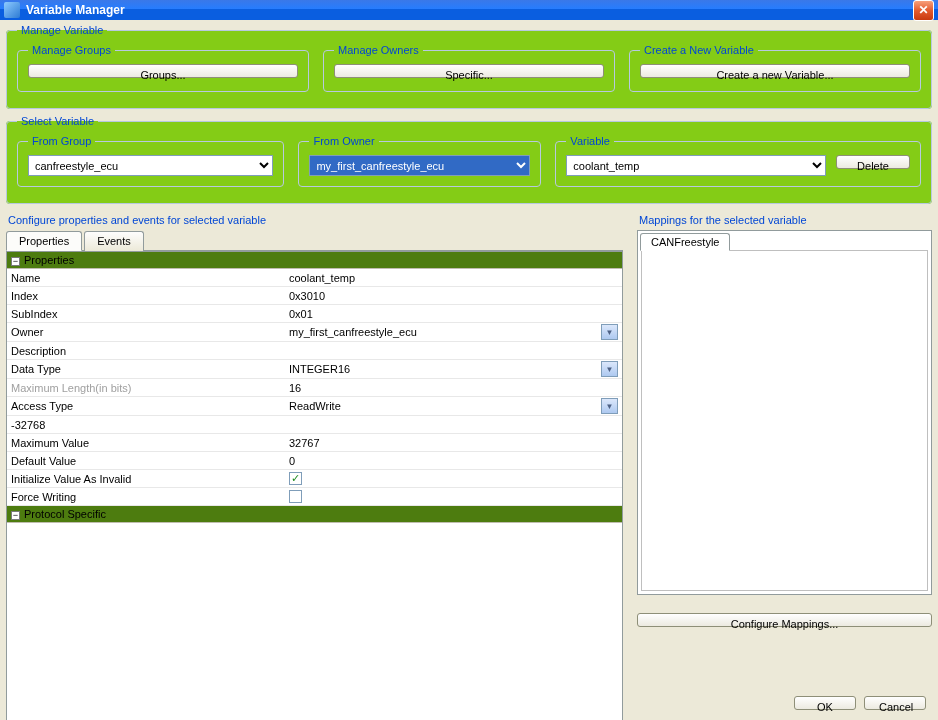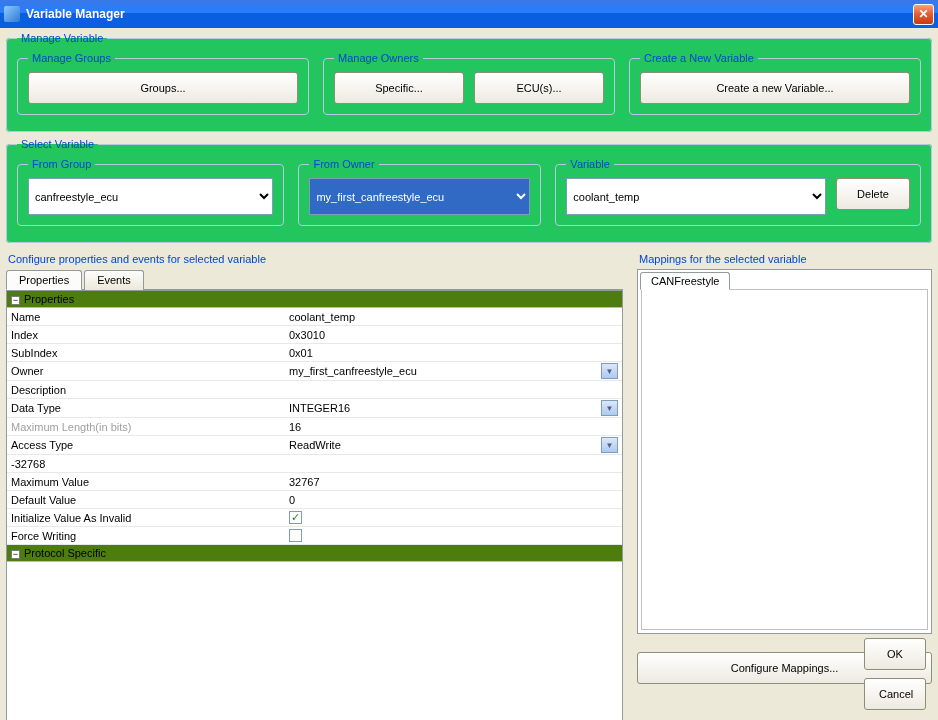--- a/index.html
+++ b/index.html
@@ -6,21 +6,21 @@
   body {
     margin: 0;
     font-family: Tahoma, Arial, sans-serif;
     font-size: 11px;
     background: #ece9d8;
     width: 938px;
     height: 720px;
     overflow: hidden;
   }
   .titlebar {
-    height: 28px;
+    height: 20px;
     background: linear-gradient(to bottom, #3a78e8 0%, #267dff 45%, #0a5ee0 46%, #0a5ee0 100%);
     color: #fff;
     display: flex;
     align-items: center;
     padding: 0 4px;
     font-weight: bold;
     font-size: 12px;
   }
   .titlebar .icon {
     width: 16px; height: 16px;
@@ -37,46 +37,46 @@
     display: flex; align-items: center; justify-content: center;
     color: #fff; font-weight: bold; font-size: 12px;
     cursor: pointer;
   }
   .content { padding: 4px 6px 6px 6px; }
   fieldset.group {
     border: 1px solid #b7c9e0;
     border-radius: 4px;
     margin: 0 0 6px 0;
     padding: 8px 10px 10px 10px;
-    background: #22c55e;
+    background: #84cc16;
   }
   fieldset.group > legend {
     color: #0046d5;
     padding: 0 4px;
     font-size: 11px;
   }
   .row { display: flex; gap: 14px; }
   .row > fieldset { flex: 1; }
   .btn {
     display: inline-block;
     min-width: 90px;
-    height: 32px;
+    height: 14px;
     line-height: 18px;
     padding: 1px 14px;
     background: linear-gradient(to bottom,#ffffff,#eceae0);
     border: 1px solid #8e8f78;
     border-radius: 3px;
     cursor: pointer;
     text-align: center;
     font-size: 11px;
     color: #000;
   }
   .btn-wide { width: 100%; }
   select, input[type=text] {
-    height: 37px;
+    height: 21px;
     border: 1px solid #7f9db9;
     font-size: 11px;
     padding: 1px 2px;
     background: #fff;
   }
   select { width: 100%; }
   .select-highlight {
     background: #316ac5;
     color: #fff;
   }
@@ -196,21 +196,20 @@
     border: 1px solid #bfbfbf;
   }
   .delete-row { display: flex; gap: 10px; }
   .delete-row select { flex: 1; }
   .bottom-buttons {
     position: absolute;
     right: 12px;
     bottom: 10px;
     display: flex;
     gap: 8px;
-    flex-direction: column;
   }
   .fill-rest { flex: 1; background: #fff; }
 </style>
 </head>
 <body>
 
 <div class="titlebar">
   <span class="icon"></span>
   <span>Variable Manager</span>
   <span class="spacer"></span>
@@ -225,21 +224,20 @@
     <legend>Manage Variable</legend>
     <div class="row">
       <fieldset class="group">
         <legend>Manage Groups</legend>
         <button class="btn btn-wide">Groups...</button>
       </fieldset>
       <fieldset class="group">
         <legend>Manage Owners</legend>
         <div style="display:flex; gap:10px;">
           <button class="btn" style="flex:1">Specific...</button>
-          <button class="btn" style="flex:1">ECU(s)...</button>
         </div>
       </fieldset>
       <fieldset class="group">
         <legend>Create a New Variable</legend>
         <button class="btn btn-wide">Create a new Variable...</button>
       </fieldset>
     </div>
   </fieldset>
 
   <fieldset class="group">

